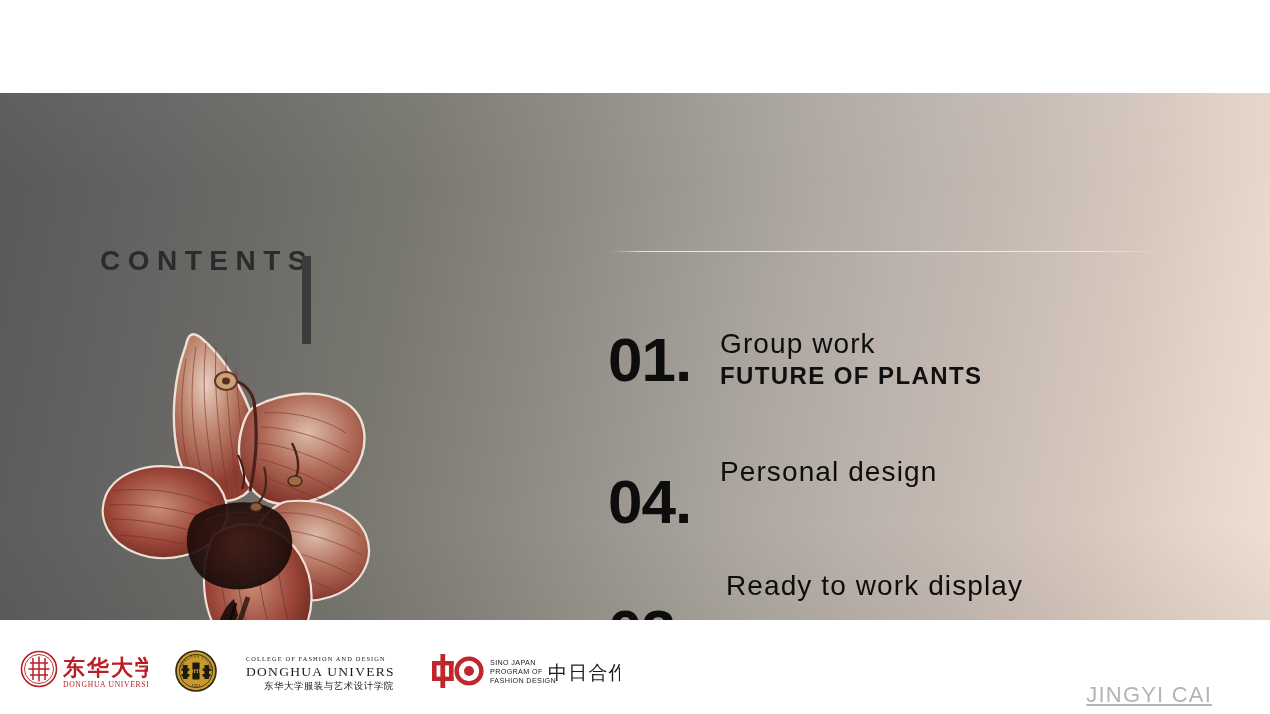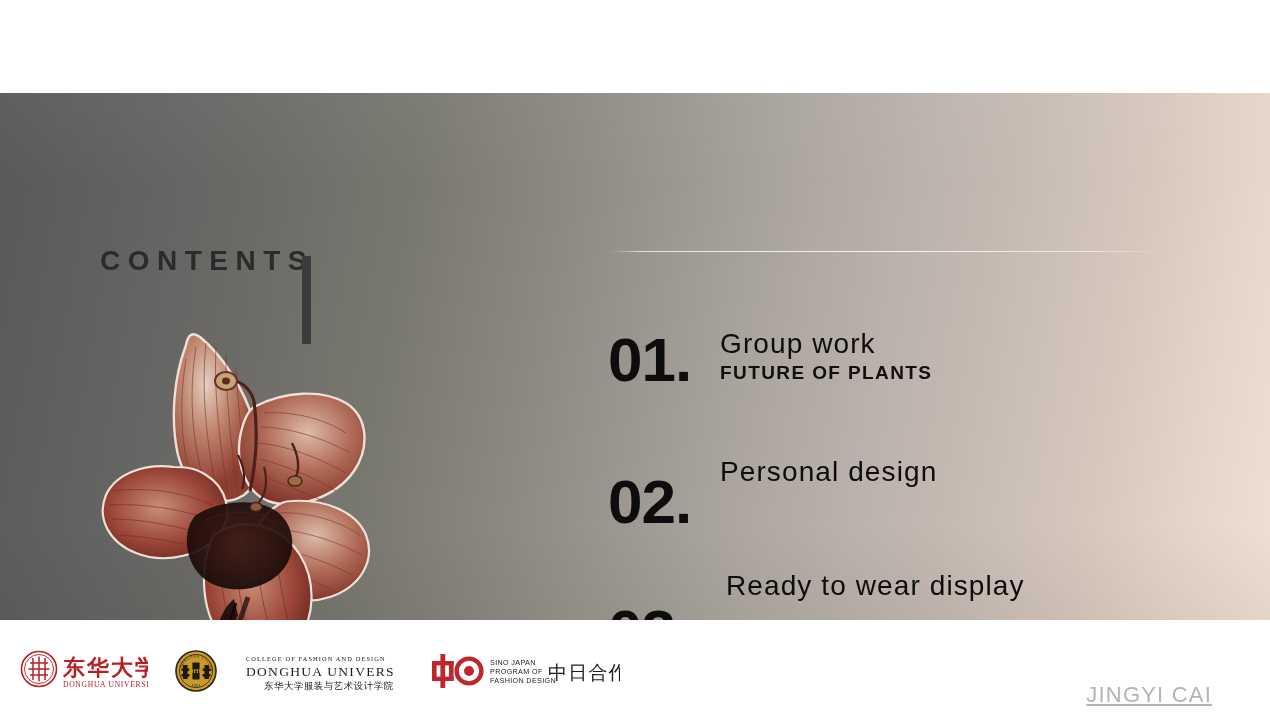--- a/index.html
+++ b/index.html
@@ -135,21 +135,21 @@
   }
   .agenda-item .title {
     font-size: 28px;
     font-weight: normal;
     letter-spacing: 1.1px;
     color: #0d0d0d;
     line-height: 1.08;
     white-space: nowrap;
   }
   .agenda-item .subtitle {
-    font-size: 19px;
+    font-size: 24px;
     font-weight: bold;
     letter-spacing: 1.4px;
     color: #101010;
     line-height: 1.18;
     margin-top: 3px;
     white-space: nowrap;
   }
 
   
   #item-1 { top: 236px; }
@@ -319,30 +319,30 @@
 
       <div class="agenda-item" id="item-1">
         <div class="num">01.</div>
         <div class="txtblock">
           <div class="title">Group work</div>
           <div class="subtitle">FUTURE OF PLANTS</div>
         </div>
       </div>
 
       <div class="agenda-item" id="item-2">
-        <div class="num">02.</div>
+        <div class="num">04.</div>
         <div class="txtblock">
           <div class="title">Personal design</div>
         </div>
       </div>
 
       <div class="agenda-item" id="item-3">
         <div class="num">03.</div>
         <div class="txtblock">
-          <div class="title">Ready to wear display</div>
+          <div class="title">Ready to work display</div>
         </div>
       </div>
 
     </div>
   </div>
 
   <div class="footer">
 
     <div class="logo-row">
 

